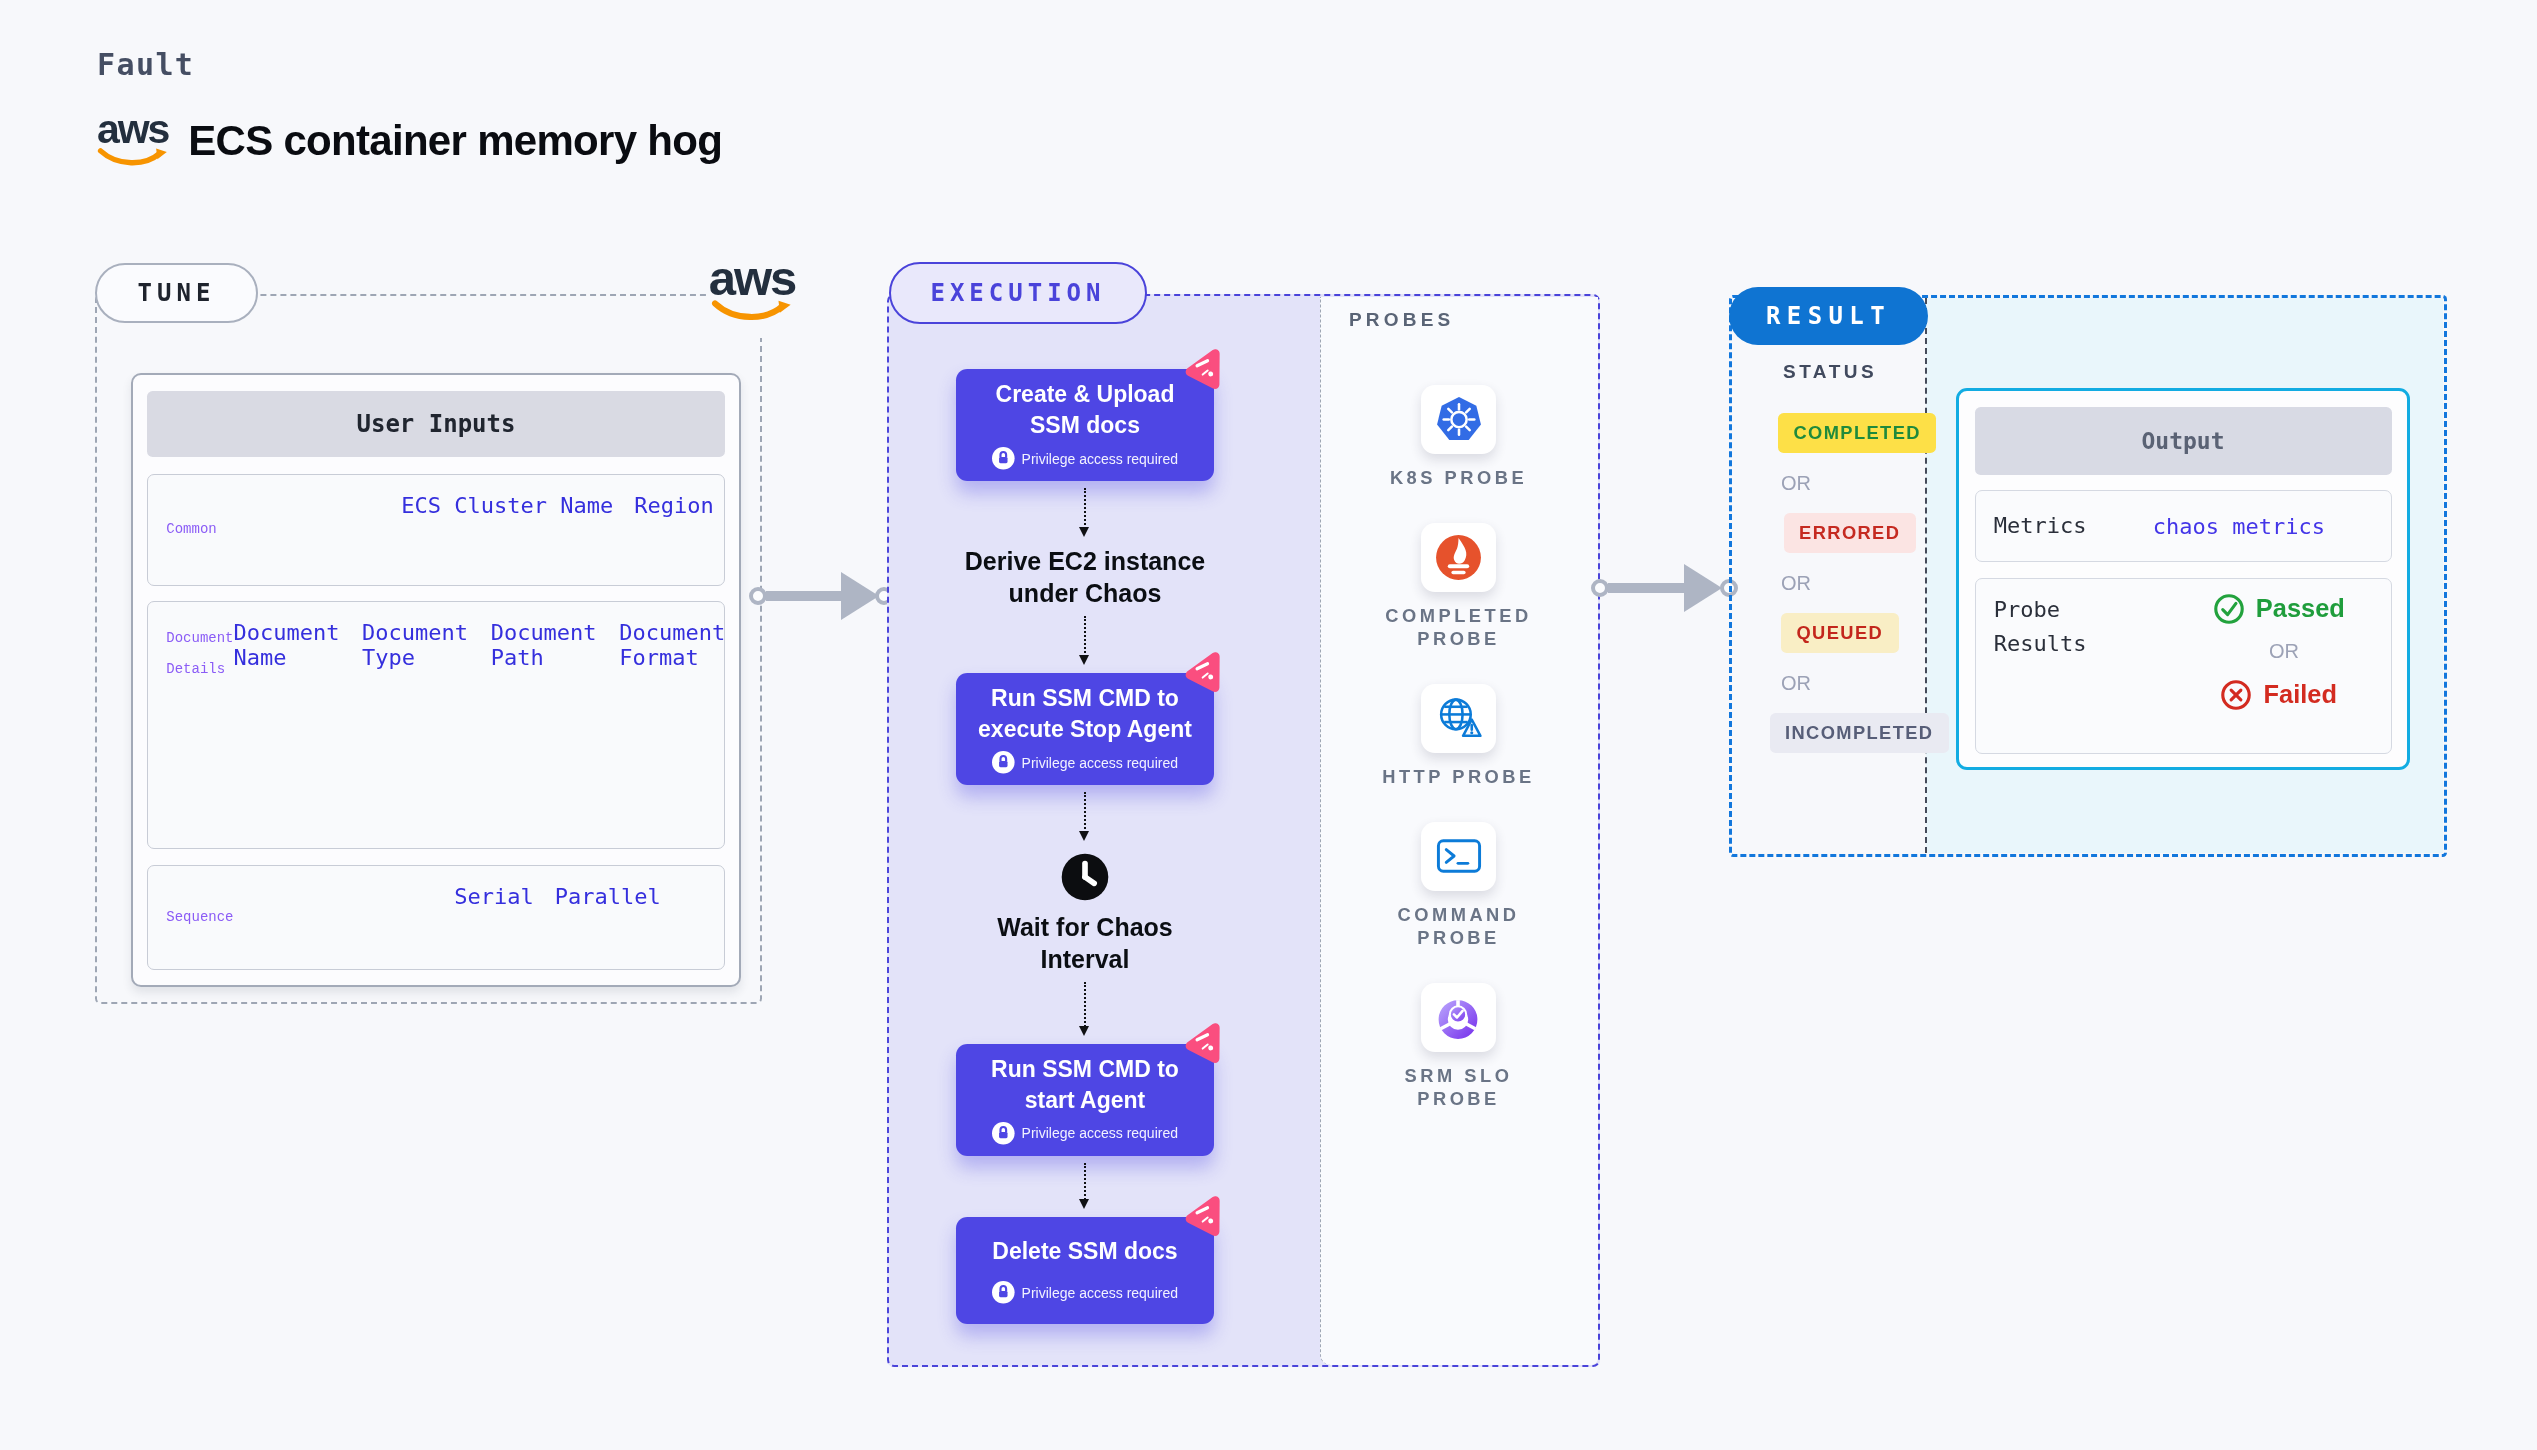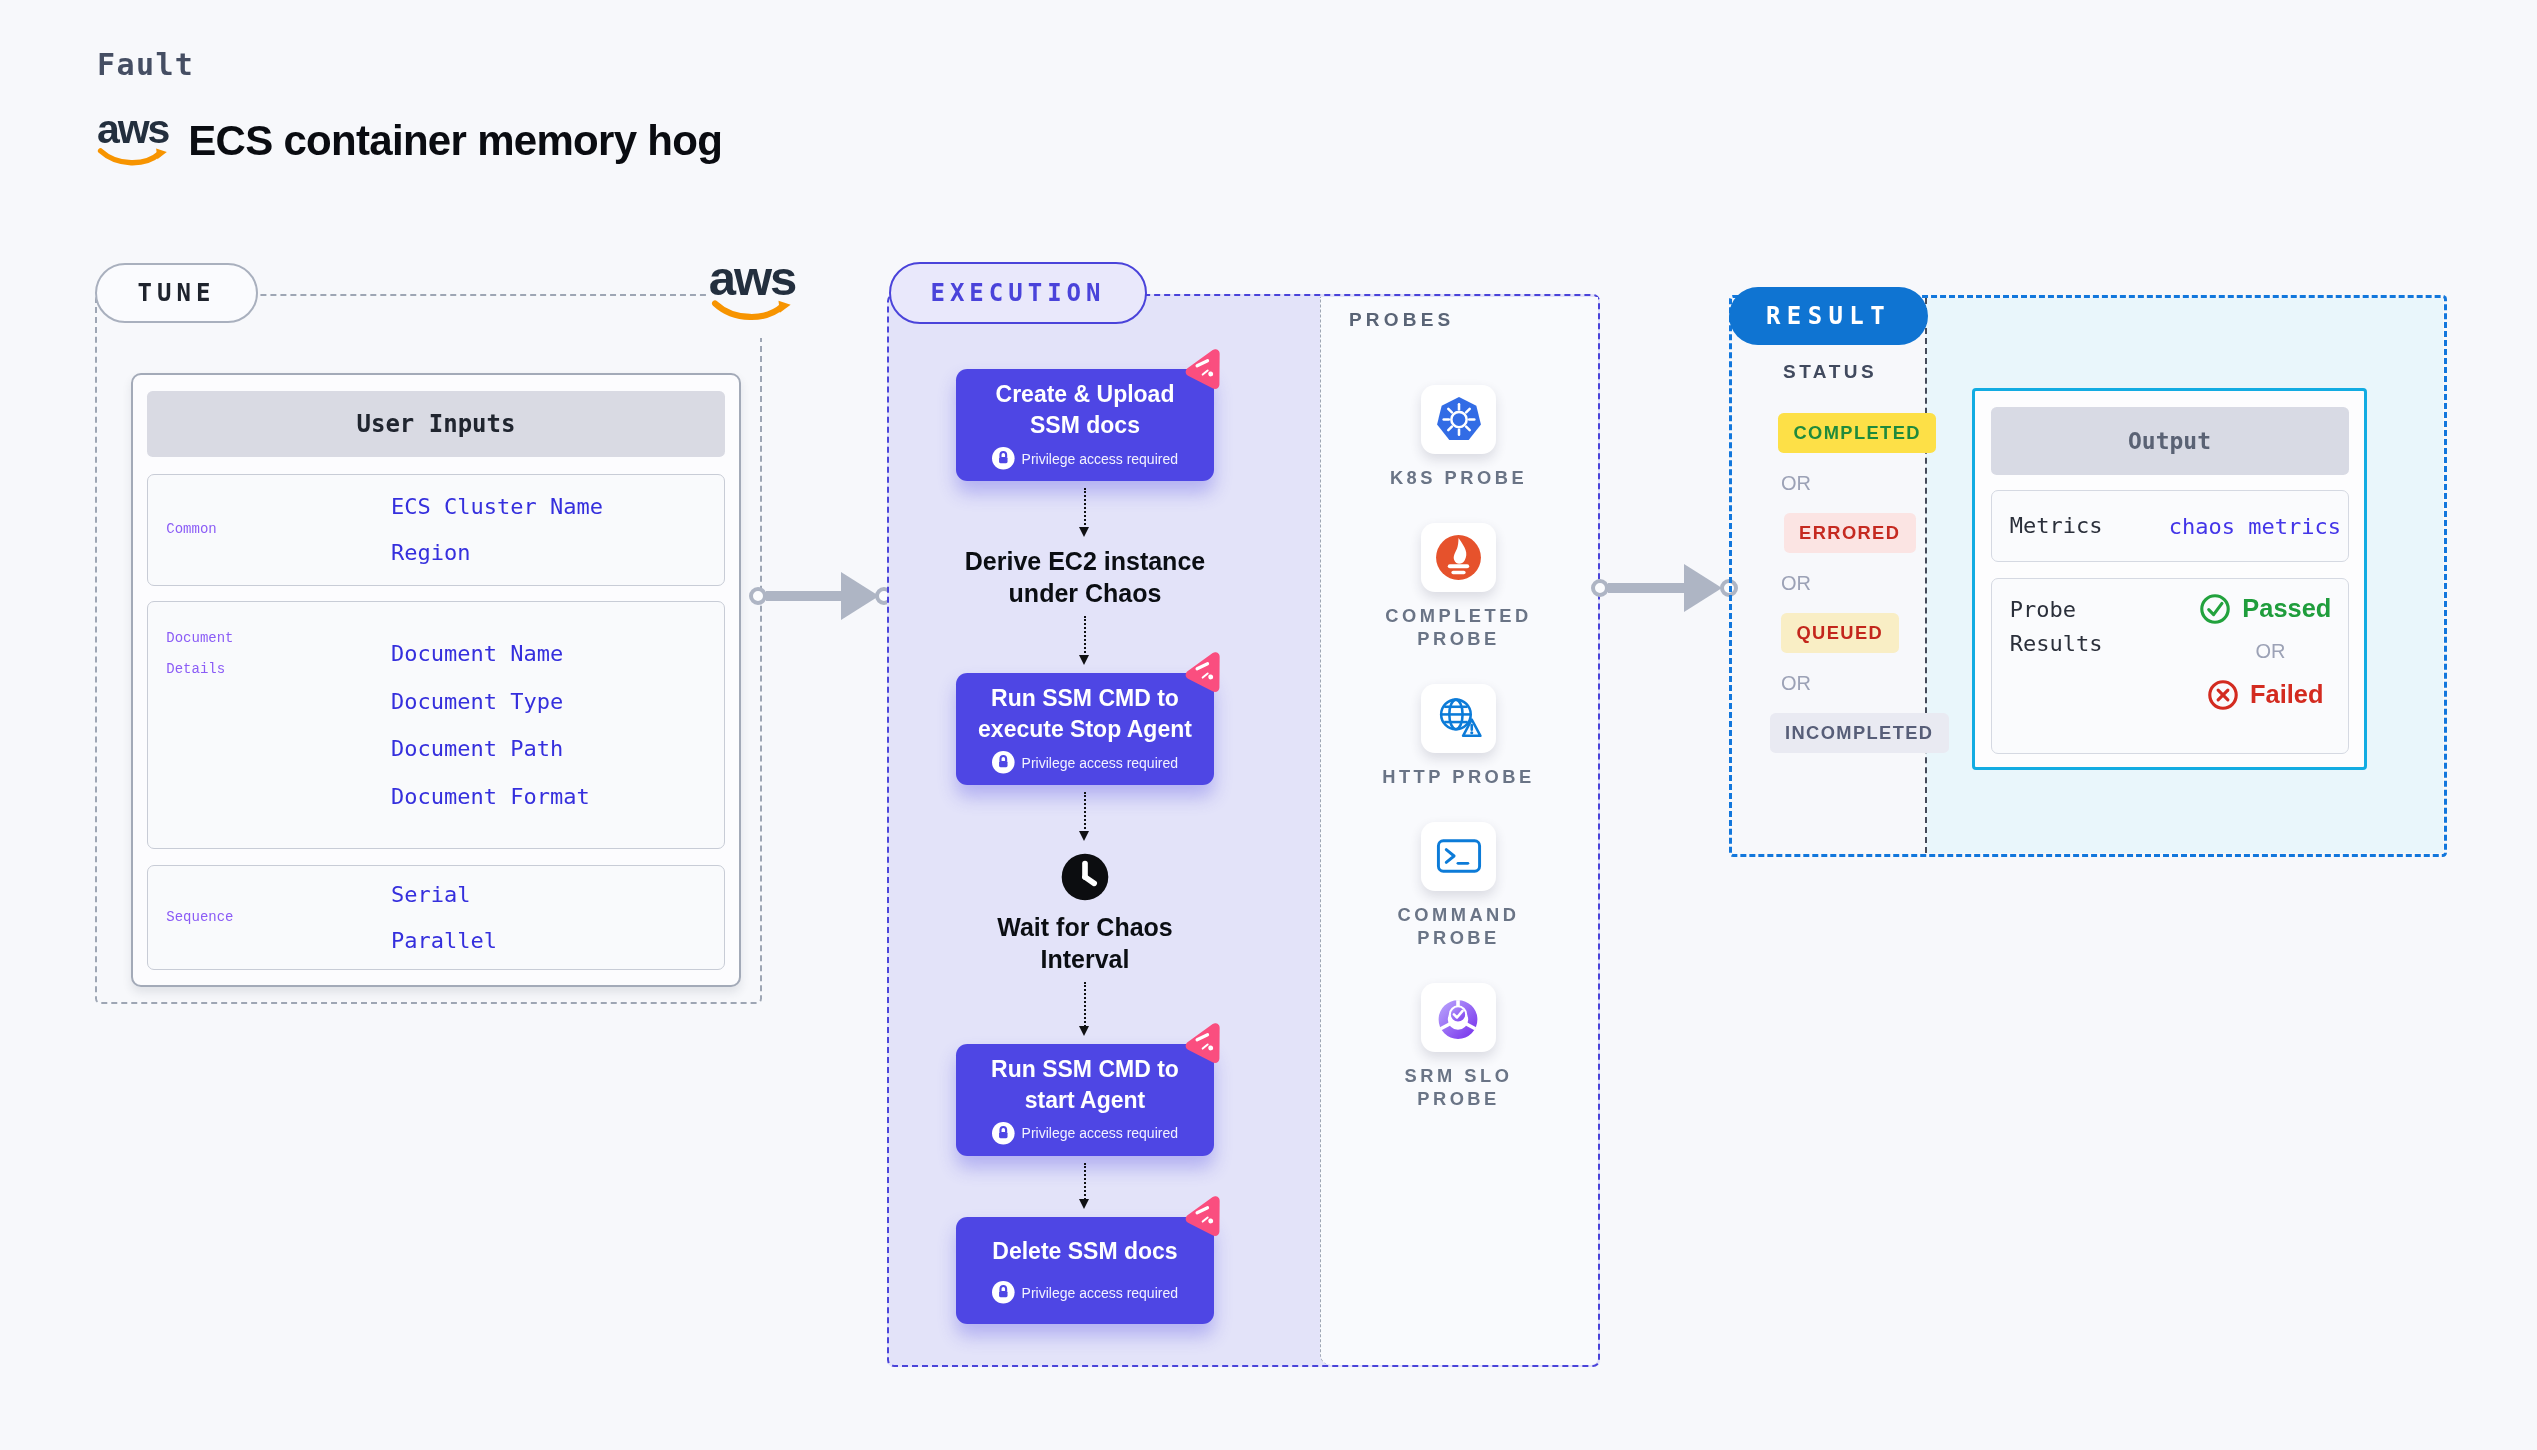--- a/index.html
+++ b/index.html
@@ -27,21 +27,21 @@
 
   .ui-card{left:131px;top:373px;width:610px;background:#FCFCFE;border:2.1px solid #A3AAB8;border-radius:10px;
            box-shadow:0 5.6px 10px rgba(40,45,70,.10);padding:15.5px 14px;box-sizing:border-box;}
   .ui-header{height:66px;background:#D9DAE3;border-radius:5.6px;display:flex;align-items:center;justify-content:center;
              font-family:"DejaVu Sans Mono",monospace;font-size:24px;font-weight:600;color:#20252F;margin-bottom:17px;}
   .ui-group{border:1.4px solid #C8CCD6;border-radius:7px;background:#F9FAFC;display:flex;margin-bottom:15.5px;}
   .ui-group:last-child{margin-bottom:0;}
   .g-label{width:243px;padding-left:18.3px;box-sizing:border-box;display:flex;flex-direction:column;justify-content:center;
            font-family:Liberation Mono, monospace;font-size:14px;color:#8b5cf6;line-height:31px;}
   .g-label.top{justify-content:flex-start;padding-top:21px;}
-  .g-values{flex:1;display:flex;flex-direction:column;justify-content:center;gap:21px;padding:18.3px 0;}
+  .g-values{flex:1;display:flex;flex-direction:row;justify-content:center;gap:21px;padding:18.3px 0;}
   .g-values.tight{gap:22.6px;}
   .g-value{font-family:"DejaVu Sans Mono",monospace;font-size:22px;color:#352FDD;}
   .h-common{height:110px;} .h-doc{height:246px;} .h-seq{height:103px;}
 
   
   .conn-circle{width:18.3px;height:18.3px;border-radius:50%;background:#FBFCFE;border:4.2px solid #AEB5C4;box-sizing:border-box;}
   .conn-bar{height:10px;background:#AEB5C4;}
   .conn-head{width:0;height:0;border-top:24px solid transparent;border-bottom:24px solid transparent;
              border-left:38px solid #AEB5C4;}
 
@@ -83,22 +83,22 @@
   .status-col{left:1761px;top:361px;width:162px;}
   .status-heading{font-size:19px;font-weight:bold;color:#414A5E;letter-spacing:3.5px;margin-left:22px;margin-bottom:30px;}
   .badge{display:inline-block;font-size:18.3px;font-weight:bold;letter-spacing:1.4px;border-radius:5.6px;padding:9.2px 15.5px;}
   .st-0{background:#fde047;color:#1F8A3C;margin-left:17px;}
   .st-1{background:#FBE4E3;color:#C52A21;margin-left:22.6px;}
   .st-2{background:#F9EEC5;color:#C3261C;margin-left:20px;}
   .st-3{background:#E9EAF2;color:#575E78;margin-left:8.5px;}
   .or{font-size:20px;color:#9CA2B6;margin:18.3px 0 18.3px 20px;}
   .or-inline{font-size:20px;color:#9CA2B6;}
 
-  .output-card{left:1956px;top:388px;width:395px;height:382px;background:#FDFDFE;border:3.5px solid #12ACE2;
-               border-radius:4px;box-sizing:border-box;padding:15.5px;margin-left:16px;}
+  .output-card{left:1956px;top:388px;width:454px;height:382px;background:#FDFDFE;border:3.5px solid #12ACE2;
+               border-radius:11px;box-sizing:border-box;padding:15.5px;}
   .out-header{height:68px;background:#D8DAE4;border-radius:5.6px;display:flex;align-items:center;justify-content:center;
               font-family:"DejaVu Sans Mono",monospace;font-size:23px;font-weight:600;color:#5A6274;margin-bottom:15.5px;}
   .out-row{border:1.4px solid #D5D9E2;border-radius:7px;background:#FAFBFD;display:flex;margin-bottom:15.5px;
            padding:0 0 0 18.3px;box-sizing:border-box;}
   .out-row:last-child{margin-bottom:0;}
   .row-metrics{height:72px;align-items:center;}
   .row-probe{height:176px;align-items:flex-start;padding-top:14px;}
   .out-label{width:159px;font-family:"DejaVu Sans Mono",monospace;font-size:22px;color:#2A2F3A;line-height:34px;}
   .out-value{font-family:"DejaVu Sans Mono",monospace;font-size:22px;color:#4335E8;}
   .pr-col{flex:1;display:flex;flex-direction:column;align-items:center;gap:15.5px;padding-left:14px;}

